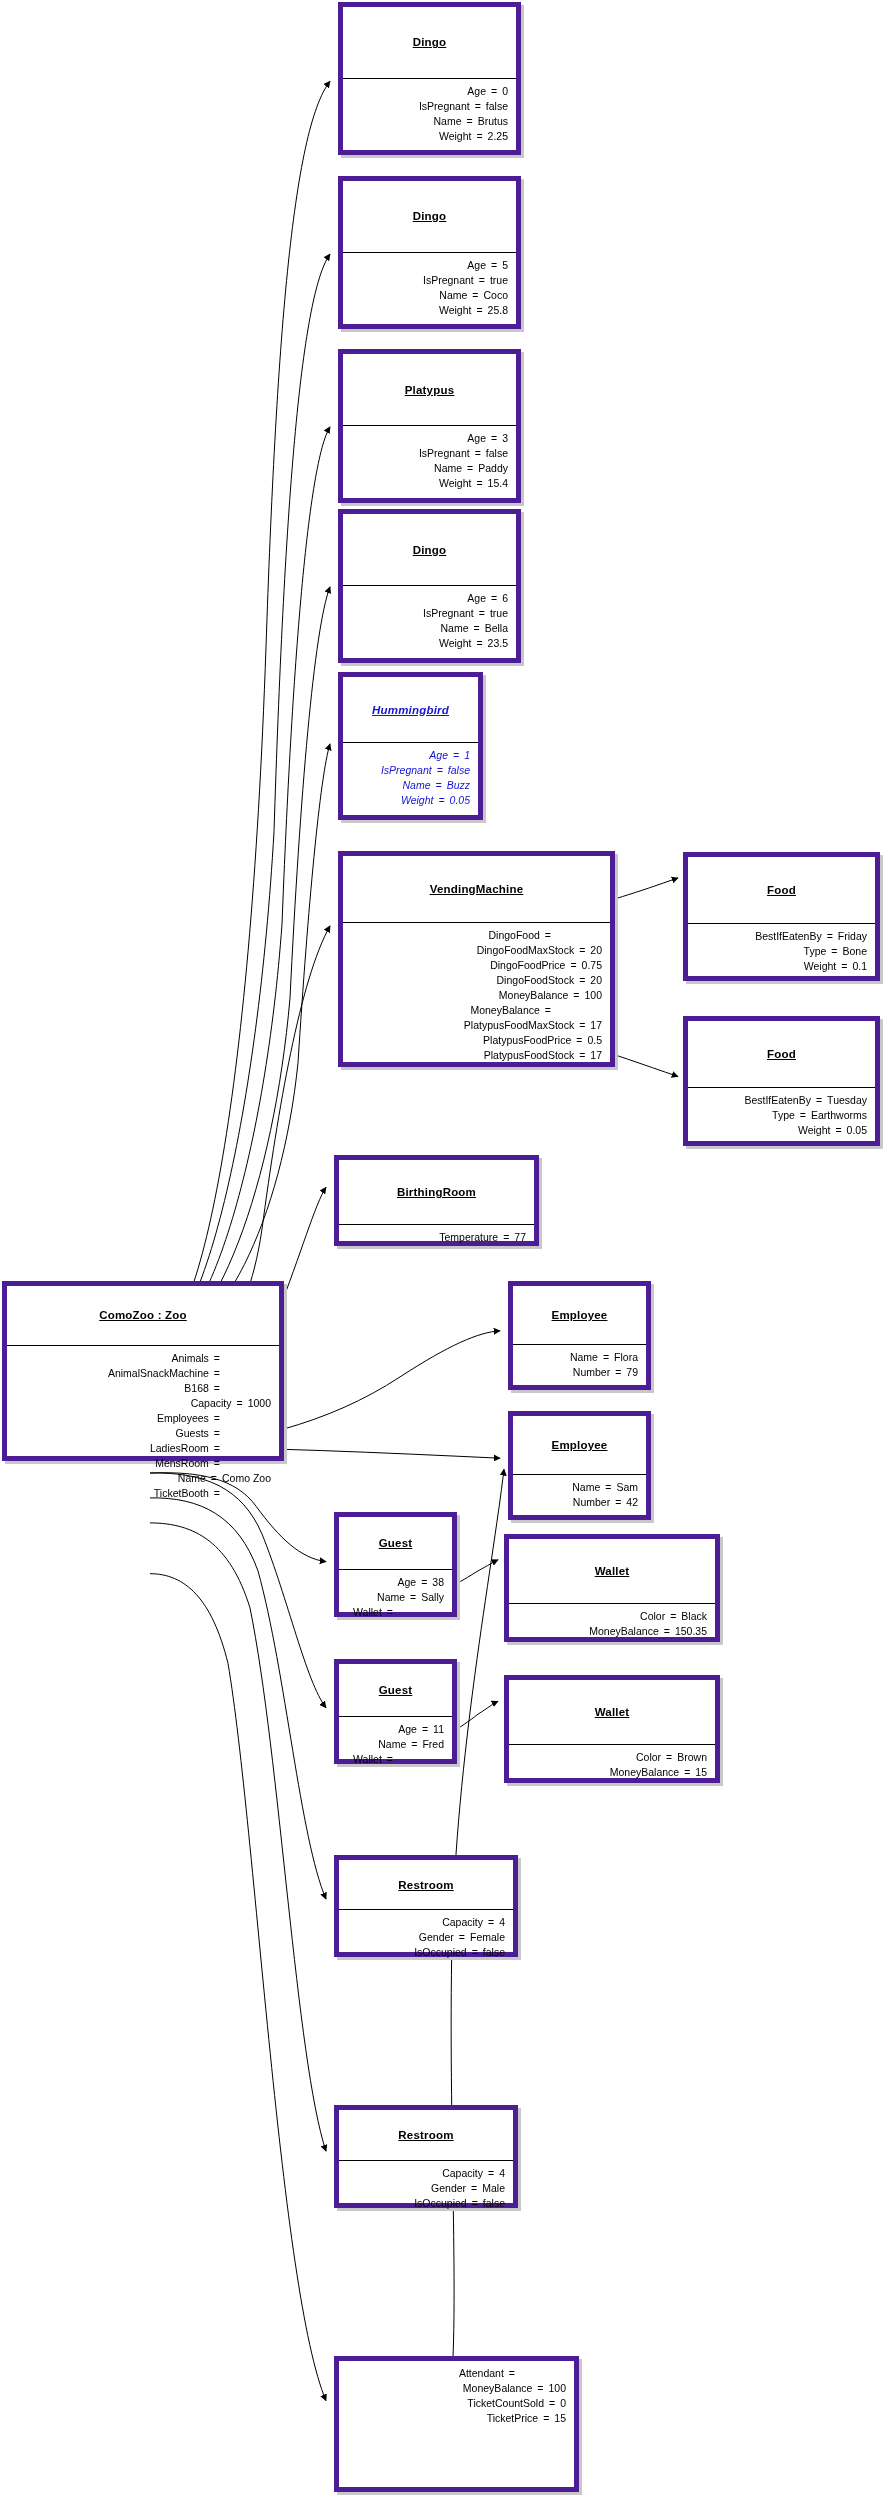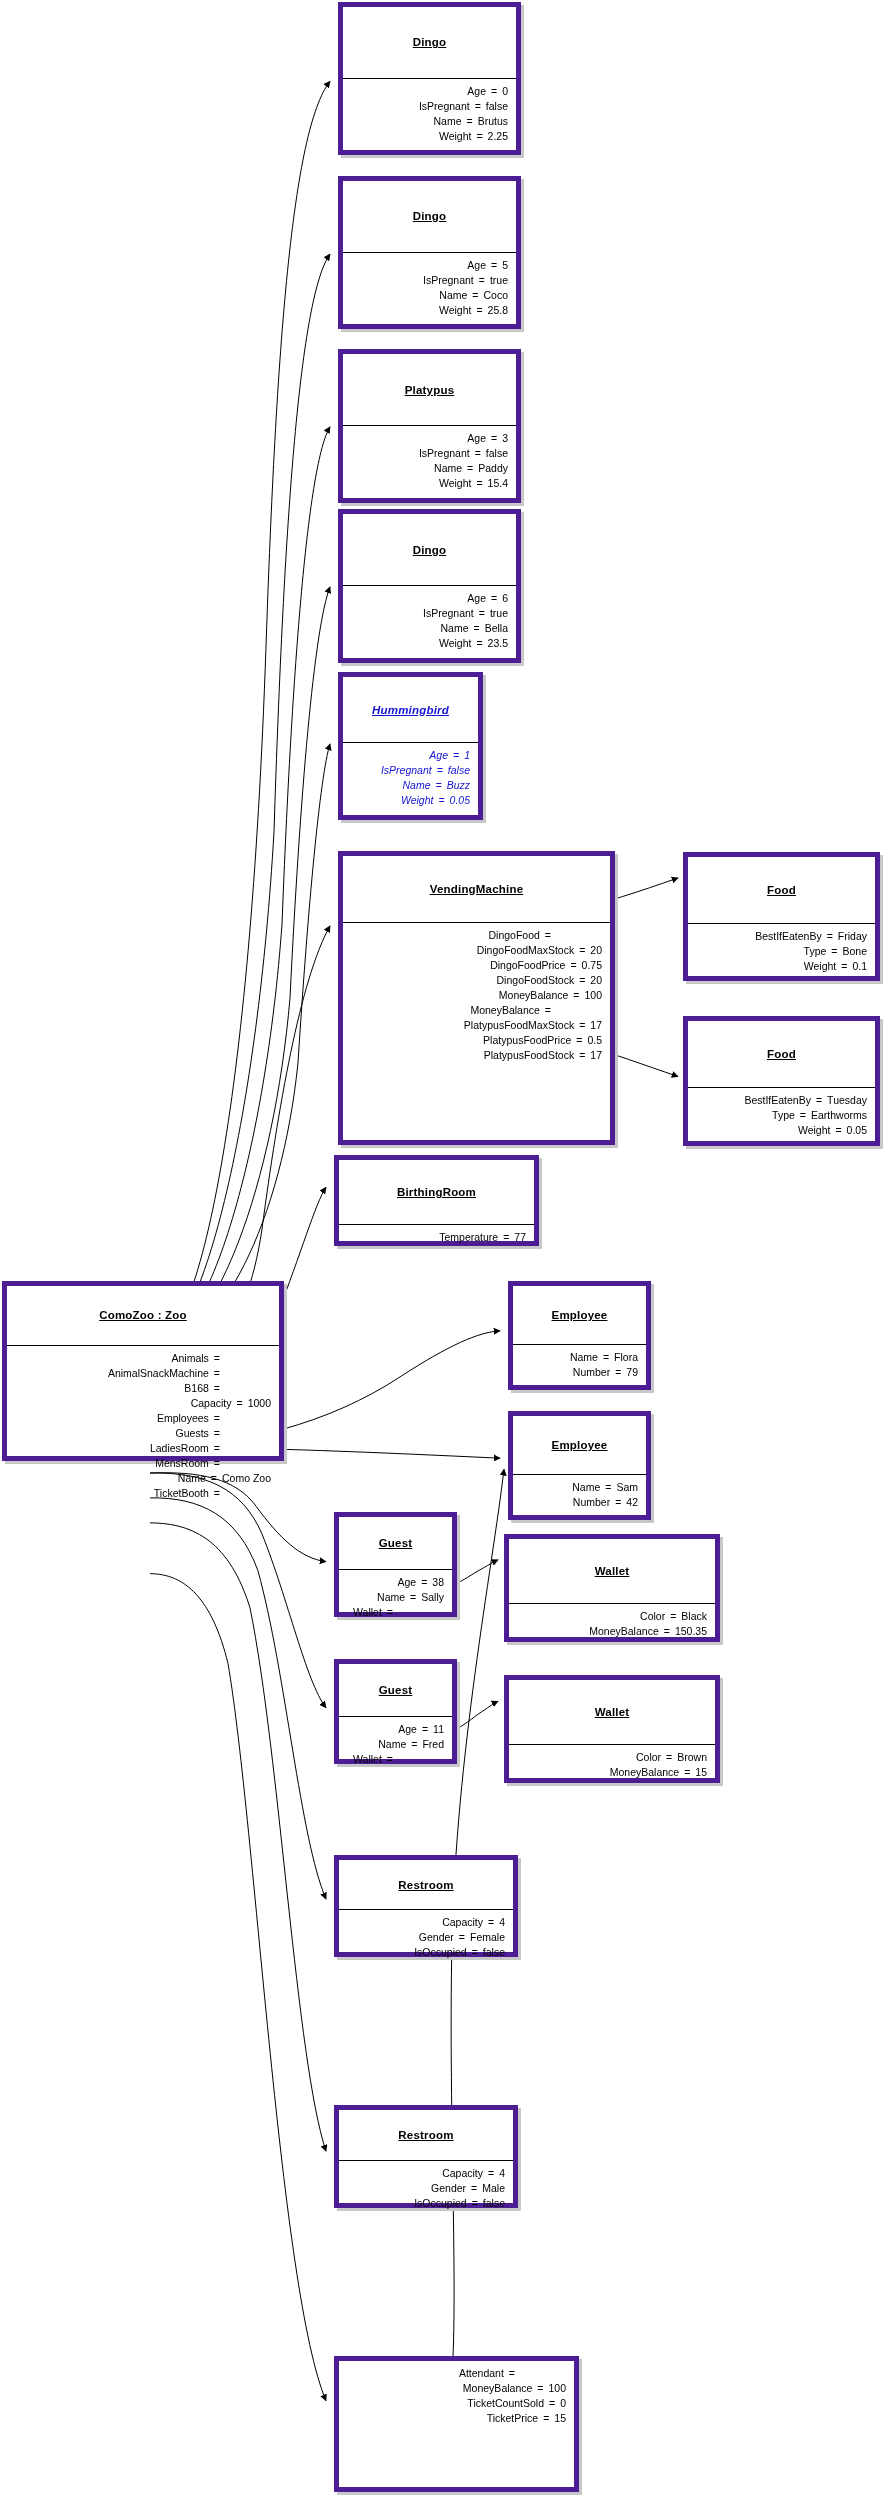--- a/index.html
+++ b/index.html
@@ -193,21 +193,21 @@
             <span class="eq">=</span>
             <span class="v">Buzz</span>
           </div>
           <div class="row">
             <span class="k">Weight</span>
             <span class="eq">=</span>
             <span class="v">0.05</span>
           </div>
         </div>
       </div>
-      <div class="obj" style="left: 338px; top: 851.072px; width: 277px; height: 294px;">
+      <div class="obj" style="left: 338px; top: 851.072px; width: 277px; height: 216px;">
         <div class="hdr" style="height: 66.5333px;">
           <span>VendingMachine</span>
         </div>
         <div class="body">
           <div class="row link">
             <span class="k">DingoFood</span>
             <span class="eq">=</span>
             <span class="v"></span>
           </div>
           <div class="row">

